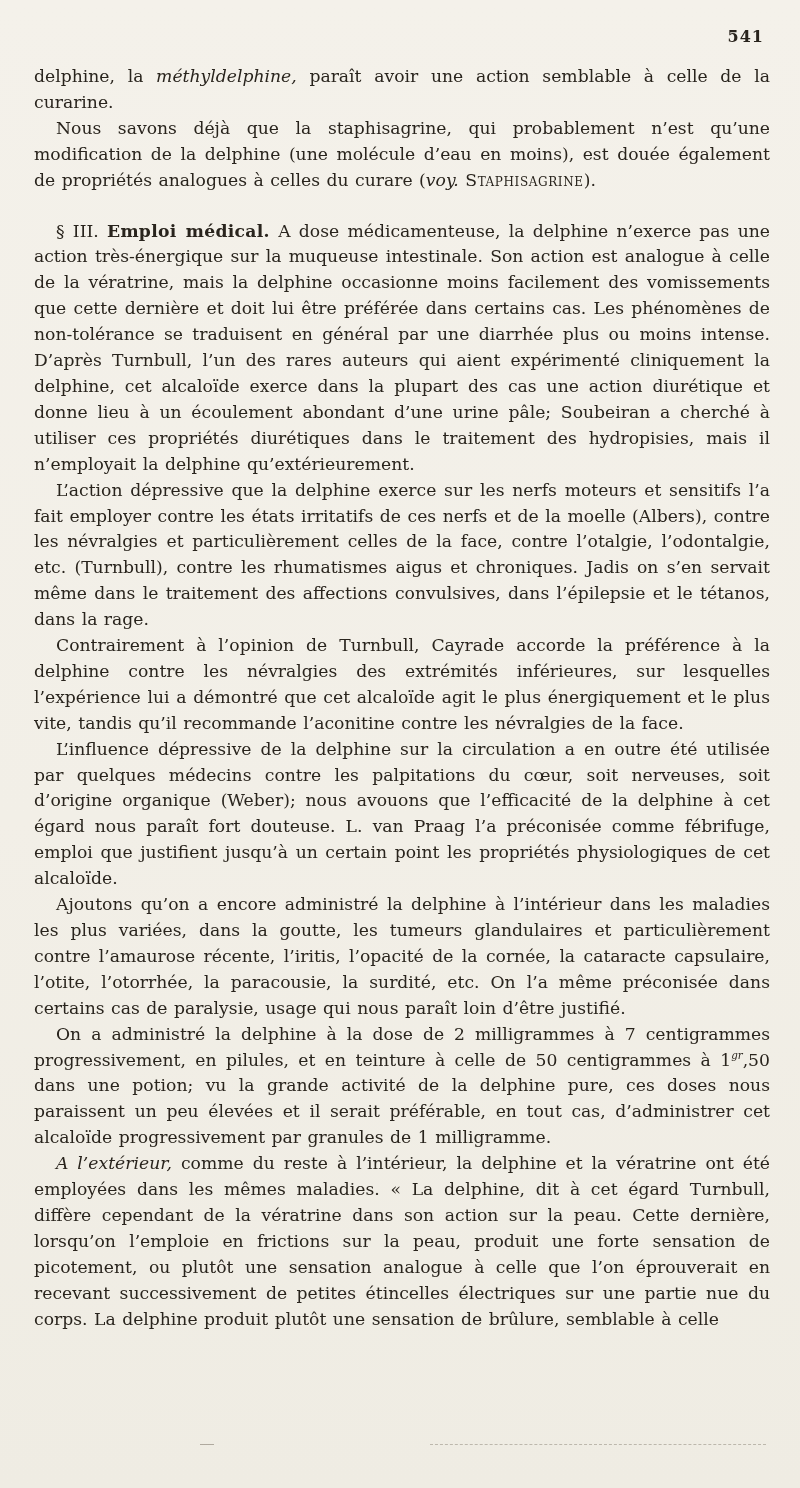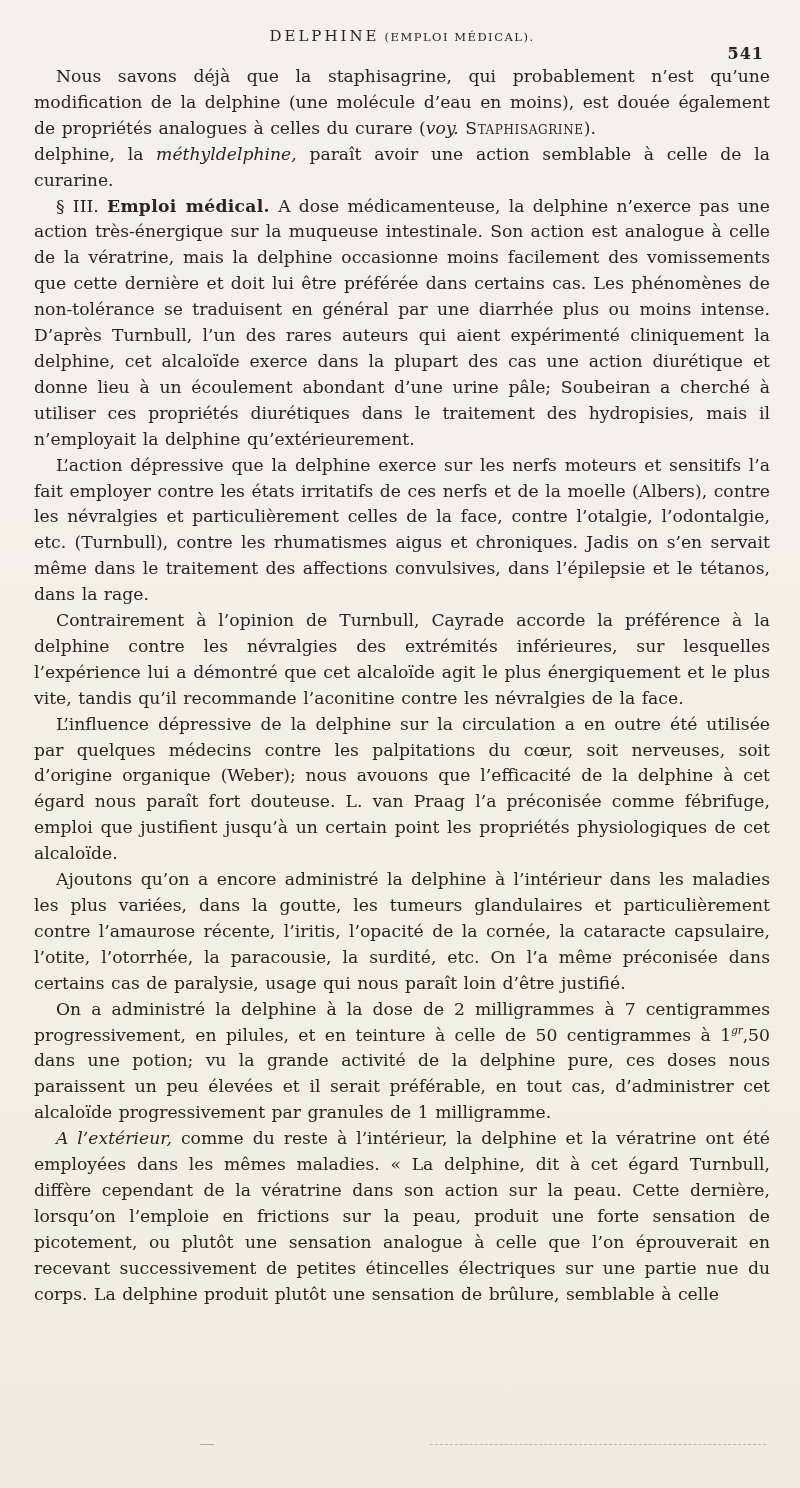--- a/index.html
+++ b/index.html
@@ -11,56 +11,53 @@
     font-family: "DejaVu Serif", "Liberation Serif", serif;
     color: #29241d;
     position: relative;
     overflow: hidden;
   }
   .page { padding: 26px 30px 0 34px; }
 
   .header { position: relative; text-align: center; height: 24px; margin-bottom: 14px; }
   .title-main { font-size: 15px; letter-spacing: 3px; }
   .title-paren { font-size: 11.5px; letter-spacing: 1.5px; margin-left: 5px; }
-  .page-number { position: absolute; right: 6px; top: 18px; font-size: 16px; font-weight: 700; letter-spacing: 1px; }
+  .page-number { position: absolute; right: 6px; top: 1px; font-size: 16px; font-weight: 700; letter-spacing: 1px; }
 
   .body-text {
     font-size: 17.2px;
     line-height: 25.9px;
     text-align: justify;
     word-spacing: 0.06em;
   }
   p.para { margin: 0; }
   p.para.indent { text-indent: 22px; }
-  p.para.space-before { }
+  p.para.space-before { margin-top: 25px; }
 
   .plain { }
   .italic { font-style: italic; }
   .bold { font-weight: 700; letter-spacing: 0.3px; }
   .smallcaps { font-variant: small-caps; letter-spacing: 0.6px; }
   sup.sup { font-size: 0.6em; vertical-align: super; line-height: 0; font-style: italic; }
 
   .scan-artifacts { position: absolute; left: 0; bottom: 42px; width: 100%; height: 2px; }
   .dash-short { position: absolute; top: 0; left: 200px; width: 14px; border-top: 1.5px solid rgba(80,70,55,0.40); }
   .dash-long  { position: absolute; top: 0; left: 430px; width: 336px; border-top: 1.5px dashed rgba(80,70,55,0.32); }
 </style>
 </head>
 <body>
 
 <div class="page">
   <div class="header">
-    <div class="running-title">
-      <span class="title-main">DELPHINE</span><span class="title-paren">(EMPLOI MÉDICAL).</span>
-    </div>
     <span class="page-number">541</span>
   </div>
 
   <div class="body-text">
+      <p class="para"><span class="plain">delphine, la </span><span class="italic">méthyldelphine,</span><span class="plain"> paraît avoir une action semblable à celle de la curarine.</span></p>
       <p class="para indent"><span class="plain">Nous savons déjà que la staphisagrine, qui probablement n’est qu’une modification de la delphine (une molécule d’eau en moins), est douée également de propriétés analogues à celles du curare (</span><span class="italic">voy.</span><span class="plain"> </span><span class="smallcaps">Staphisagrine</span><span class="plain">).</span></p>
-      <p class="para"><span class="plain">delphine, la </span><span class="italic">méthyldelphine,</span><span class="plain"> paraît avoir une action semblable à celle de la curarine.</span></p>
       <p class="para indent space-before"><span class="plain">§ III. </span><span class="bold">Emploi médical.</span><span class="plain"> A dose médicamenteuse, la delphine n’exerce pas une action très-énergique sur la muqueuse intestinale. Son action est analogue à celle de la vératrine, mais la delphine occasionne moins facilement des vomissements que cette dernière et doit lui être préférée dans certains cas. Les phénomènes de non-tolérance se traduisent en général par une diarrhée plus ou moins intense. D’après Turnbull, l’un des rares auteurs qui aient expérimenté cliniquement la delphine, cet alcaloïde exerce dans la plupart des cas une action diurétique et donne lieu à un écoulement abondant d’une urine pâle; Soubeiran a cherché à utiliser ces propriétés diurétiques dans le traitement des hydropisies, mais il n’employait la delphine qu’extérieurement.</span></p>
       <p class="para indent"><span class="plain">L’action dépressive que la delphine exerce sur les nerfs moteurs et sensitifs l’a fait employer contre les états irritatifs de ces nerfs et de la moelle (Albers), contre les névralgies et particulièrement celles de la face, contre l’otalgie, l’odontalgie, etc. (Turnbull), contre les rhumatismes aigus et chroniques. Jadis on s’en servait même dans le traitement des affections convulsives, dans l’épilepsie et le tétanos, dans la rage.</span></p>
       <p class="para indent"><span class="plain">Contrairement à l’opinion de Turnbull, Cayrade accorde la préférence à la delphine contre les névralgies des extrémités inférieures, sur lesquelles l’expérience lui a démontré que cet alcaloïde agit le plus énergiquement et le plus vite, tandis qu’il recommande l’aconitine contre les névralgies de la face.</span></p>
       <p class="para indent"><span class="plain">L’influence dépressive de la delphine sur la circulation a en outre été utilisée par quelques médecins contre les palpitations du cœur, soit nerveuses, soit d’origine organique (Weber); nous avouons que l’efficacité de la delphine à cet égard nous paraît fort douteuse. L. van Praag l’a préconisée comme fébrifuge, emploi que justifient jusqu’à un certain point les propriétés physiologiques de cet alcaloïde.</span></p>
       <p class="para indent"><span class="plain">Ajoutons qu’on a encore administré la delphine à l’intérieur dans les maladies les plus variées, dans la goutte, les tumeurs glandulaires et particulièrement contre l’amaurose récente, l’iritis, l’opacité de la cornée, la cataracte capsulaire, l’otite, l’otorrhée, la paracousie, la surdité, etc. On l’a même préconisée dans certains cas de paralysie, usage qui nous paraît loin d’être justifié.</span></p>
       <p class="para indent"><span class="plain">On a administré la delphine à la dose de 2 milligrammes à 7 centigrammes progressivement, en pilules, et en teinture à celle de 50 centigrammes à 1</span><sup class="sup">gr</sup><span class="plain">,50 dans une potion; vu la grande activité de la delphine pure, ces doses nous paraissent un peu élevées et il serait préférable, en tout cas, d’administrer cet alcaloïde progressivement par granules de 1 milligramme.</span></p>
       <p class="para indent"><span class="italic">A l’extérieur,</span><span class="plain"> comme du reste à l’intérieur, la delphine et la vératrine ont été employées dans les mêmes maladies. « La delphine, dit à cet égard Turnbull, diffère cependant de la vératrine dans son action sur la peau. Cette dernière, lorsqu’on l’emploie en frictions sur la peau, produit une forte sensation de picotement, ou plutôt une sensation analogue à celle que l’on éprouverait en recevant successivement de petites étincelles électriques sur une partie nue du corps. La delphine produit plutôt une sensation de brûlure, semblable à celle</span></p>
     </div>
 
   <div class="scan-artifacts">

